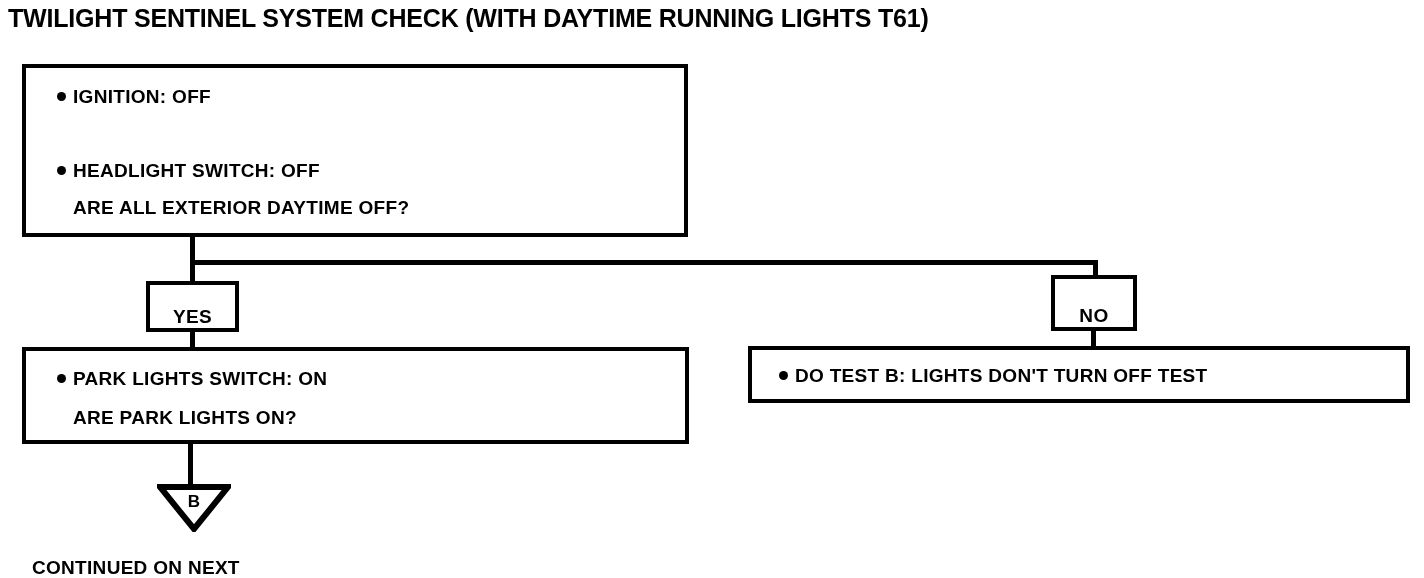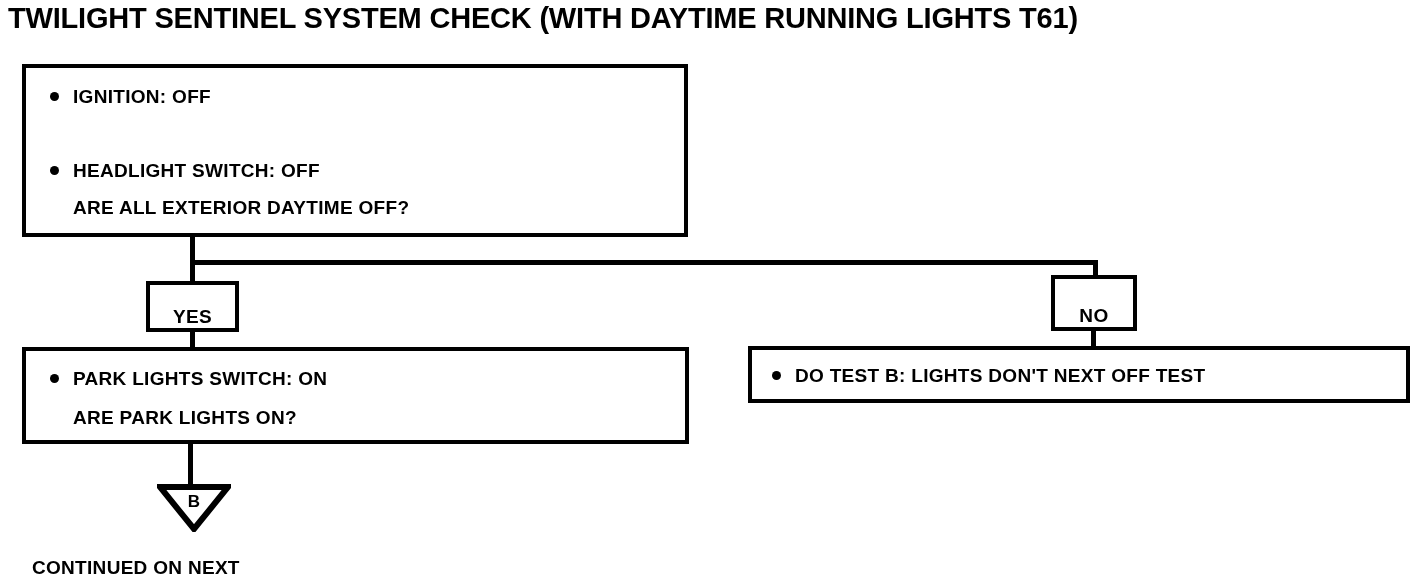--- a/index.html
+++ b/index.html
@@ -15,21 +15,21 @@
     position: relative;
     width: 1424px;
     height: 578px;
     background: #ffffff;
     overflow: hidden;
   }
   .title {
     position: absolute;
     left: 8px;
     top: 3px;
-    font-size: 29px;
+    font-size: 25px;
     font-weight: bold;
     letter-spacing: -0.2px;
     white-space: nowrap;
     line-height: 30px;
   }
   .box {
     position: absolute;
     box-sizing: border-box;
     border: 4px solid #000000;
     background: #ffffff;
@@ -44,20 +44,21 @@
     justify-content: center;
     font-size: 19px;
     font-weight: bold;
     letter-spacing: 0.4px;
   }
   .line-row {
     position: absolute;
     display: flex;
     align-items: flex-start;
     white-space: nowrap;
+    text-align: center;
   }
   .bullet {
     width: 23px;
     flex: 0 0 23px;
     font-size: 19px;
     line-height: 24px;
   }
   .bullet .dot {
     display: inline-block;
     width: 9px;
@@ -157,21 +158,21 @@
   </div>
 
   <div class="line-row" style="left:50px; top:406px;">
     <span class="txt indent">ARE PARK LIGHTS ON?</span>
   </div>
 
   <div class="box" style="left:748px; top:346px; width:662px; height:57px;"></div>
 
   <div class="line-row" style="left:772px; top:364px;">
     <span class="bullet"><span class="dot"></span></span>
-    <span class="txt">DO TEST B: LIGHTS DON'T NEXT OFF TEST</span>
+    <span class="txt">DO TEST B: LIGHTS DON'T TURN OFF TEST</span>
   </div>
 
   <div class="conn-v" style="left:188px; top:443px; height:45px;"></div>
 
   <div class="tri-wrap" style="left:157px; top:484px; width:74px; height:48px;">
     <svg width="74" height="48" viewBox="0 0 74 48">
       <polygon points="3,3 71,3 37,45" fill="#ffffff" stroke="#000000" stroke-width="6" stroke-linejoin="miter"></polygon>
     </svg>
     <div class="tri-label">B</div>
   </div>

